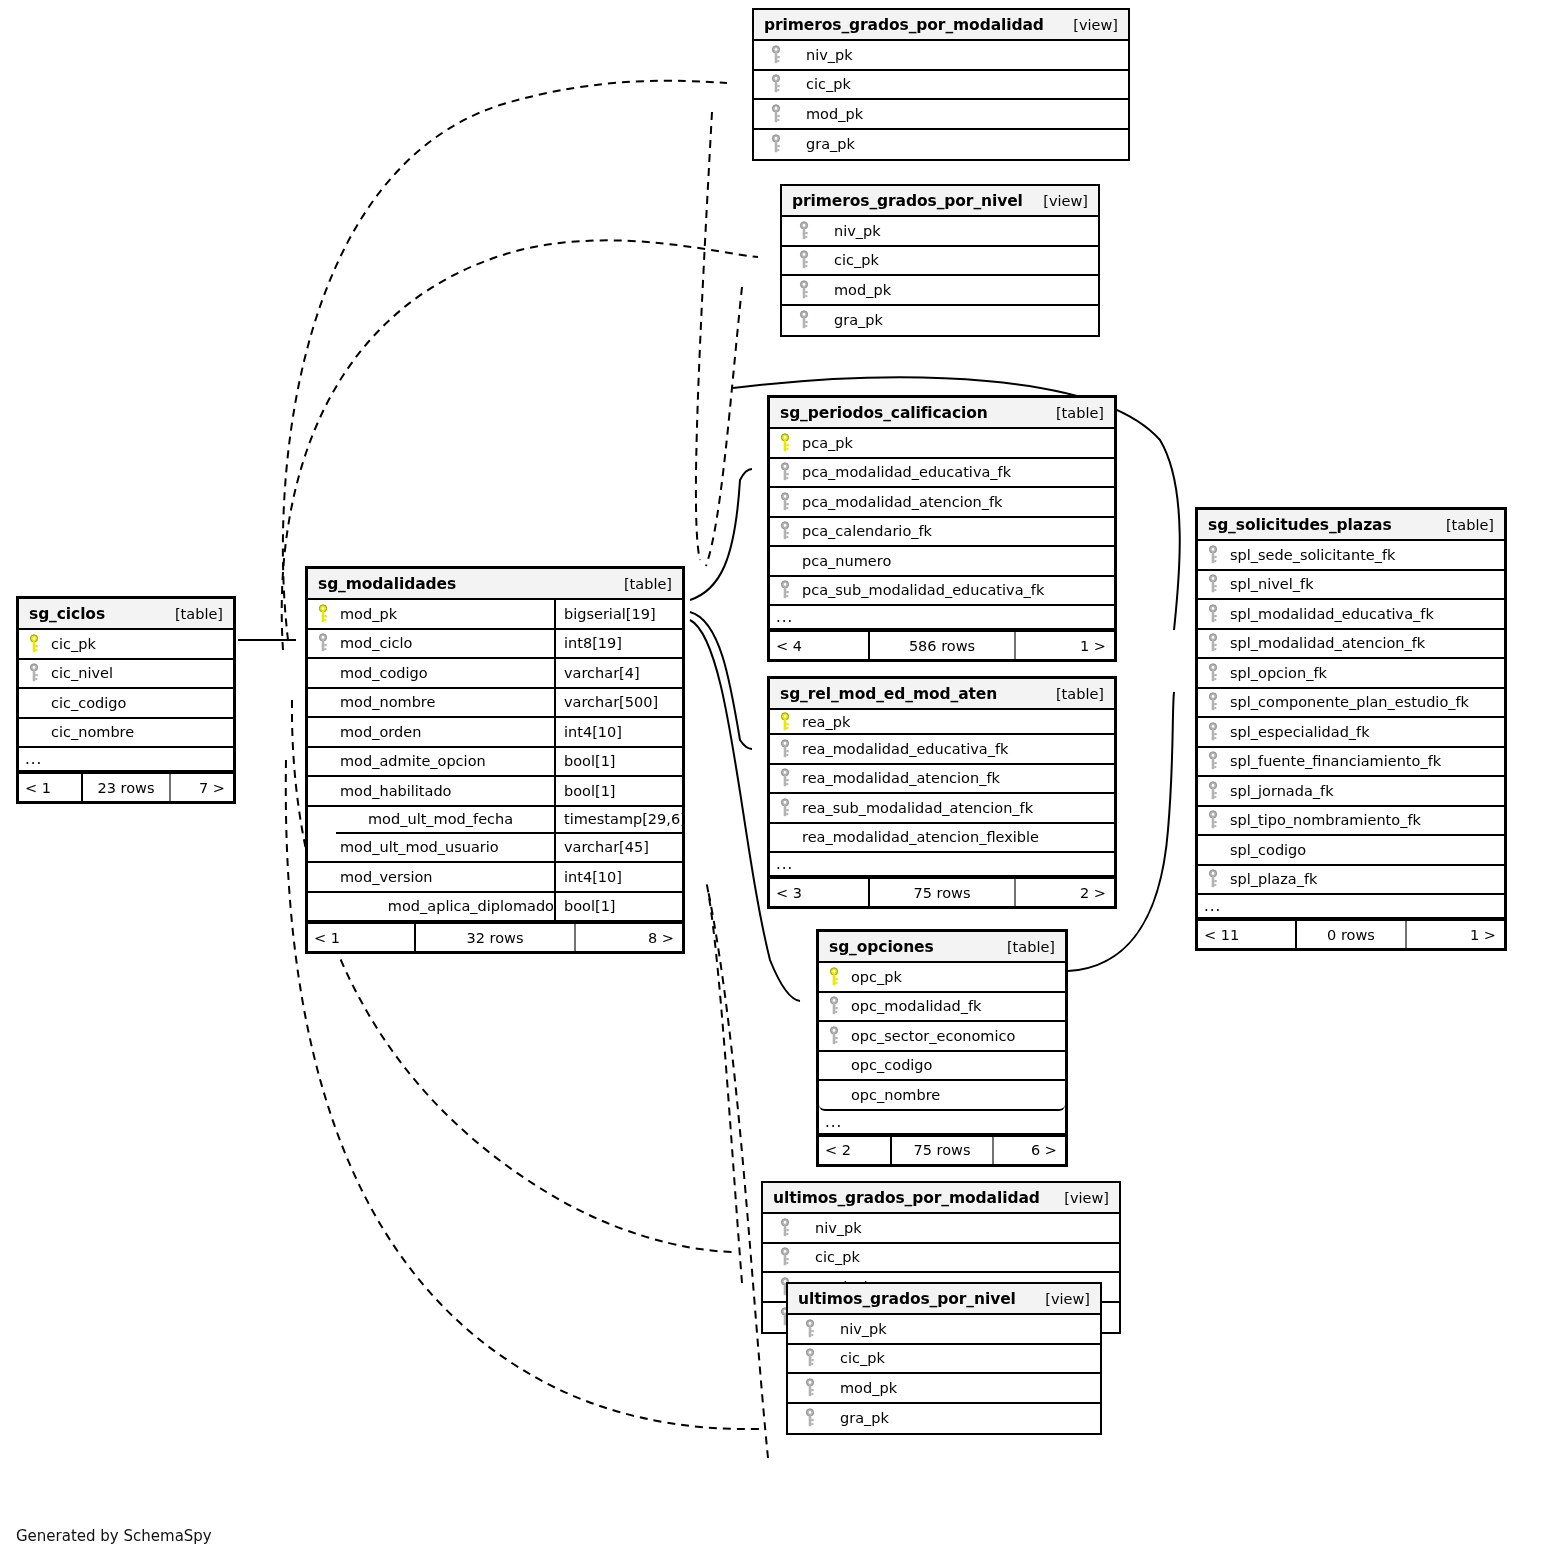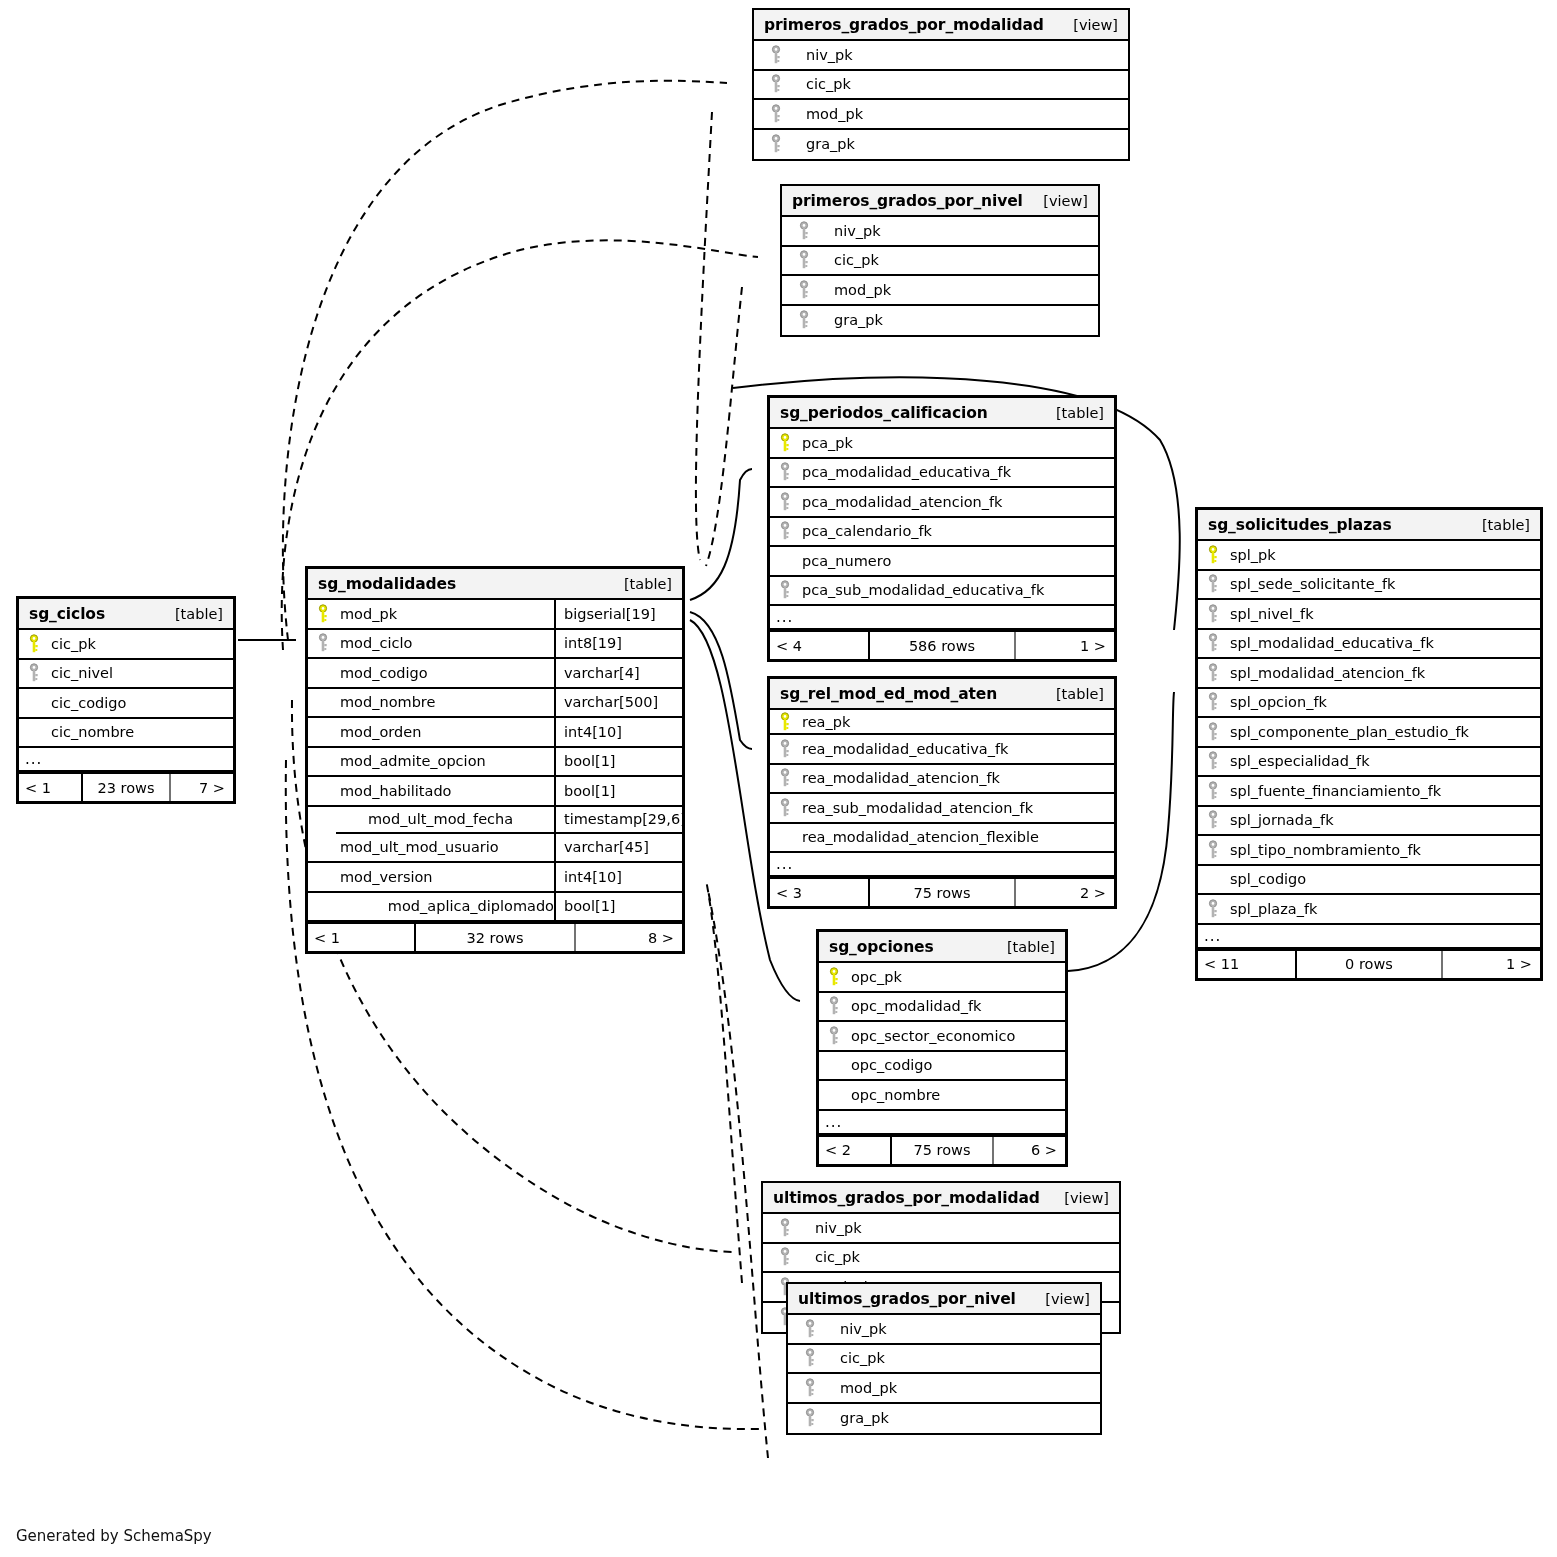--- a/index.html
+++ b/index.html
@@ -251,36 +251,24 @@
       </div>
       <div class="row" style="height: 24px;">
         <span class="ellipsis">...</span>
       </div>
       <div class="foot" style="height: 29px;">
         <div class="f1" style="width: 98px;">&lt; 4</div>
         <div class="f2">586 rows</div>
         <div class="f3" style="width: 98px;">1 &gt;</div>
       </div>
     </div>
-    <div class="entity table" style="left: 1195px; top: 507px; width: 348px;">
+    <div class="entity table" style="left: 1195px; top: 507px; width: 312px;">
       <div class="ehead" style="height: 31px;">
         <span class="ename">sg_solicitudes_plazas</span>
         <span class="etype">[table]</span>
-      </div>
-      <div class="row" style="height: 29.5px;">
-        <div class="keycell">
-          <svg class="key" width="12" height="20" viewBox="0 0 12 20" aria-hidden="true">
-            <circle cx="6" cy="4.4" r="3.6" fill="#E8E800" stroke="#9a9a00" stroke-width="1"></circle>
-            <circle cx="6" cy="4.4" r="1.3" fill="#ffffff"></circle>
-            <rect x="4.7" y="7" width="2.6" height="11.2" fill="#E8E800"></rect>
-            <rect x="7.3" y="11" width="2.4" height="2.2" fill="#E8E800"></rect>
-            <rect x="7.3" y="15" width="2.0" height="2.0" fill="#E8E800"></rect>
-          </svg>
-        </div>
-        <div class="colname">spl_pk</div>
       </div>
       <div class="row" style="height: 29.5px;">
         <div class="keycell">
           <svg class="key" width="12" height="20" viewBox="0 0 12 20" aria-hidden="true">
             <circle cx="6" cy="4.4" r="3.6" fill="#B3B3B3" stroke="#8f8f8f" stroke-width="1"></circle>
             <circle cx="6" cy="4.4" r="1.3" fill="#ffffff"></circle>
             <rect x="4.7" y="7" width="2.6" height="11.2" fill="#B3B3B3"></rect>
             <rect x="7.3" y="11" width="2.4" height="2.2" fill="#B3B3B3"></rect>
             <rect x="7.3" y="15" width="2.0" height="2.0" fill="#B3B3B3"></rect>
           </svg>
@@ -652,21 +640,21 @@
             <rect x="7.3" y="11" width="2.4" height="2.2" fill="#B3B3B3"></rect>
             <rect x="7.3" y="15" width="2.0" height="2.0" fill="#B3B3B3"></rect>
           </svg>
         </div>
         <div class="colname">opc_sector_economico</div>
       </div>
       <div class="row" style="height: 29.5px;">
         <div class="keycell"></div>
         <div class="colname">opc_codigo</div>
       </div>
-      <div class="row" style="height: 29.5px;">
+      <div class="row" style="height: 29.5px; border-radius: 6px;">
         <div class="keycell"></div>
         <div class="colname">opc_nombre</div>
       </div>
       <div class="row" style="height: 24px;">
         <span class="ellipsis">...</span>
       </div>
       <div class="foot" style="height: 29px;">
         <div class="f1" style="width: 70.56px;">&lt; 2</div>
         <div class="f2">75 rows</div>
         <div class="f3" style="width: 70.56px;">6 &gt;</div>

